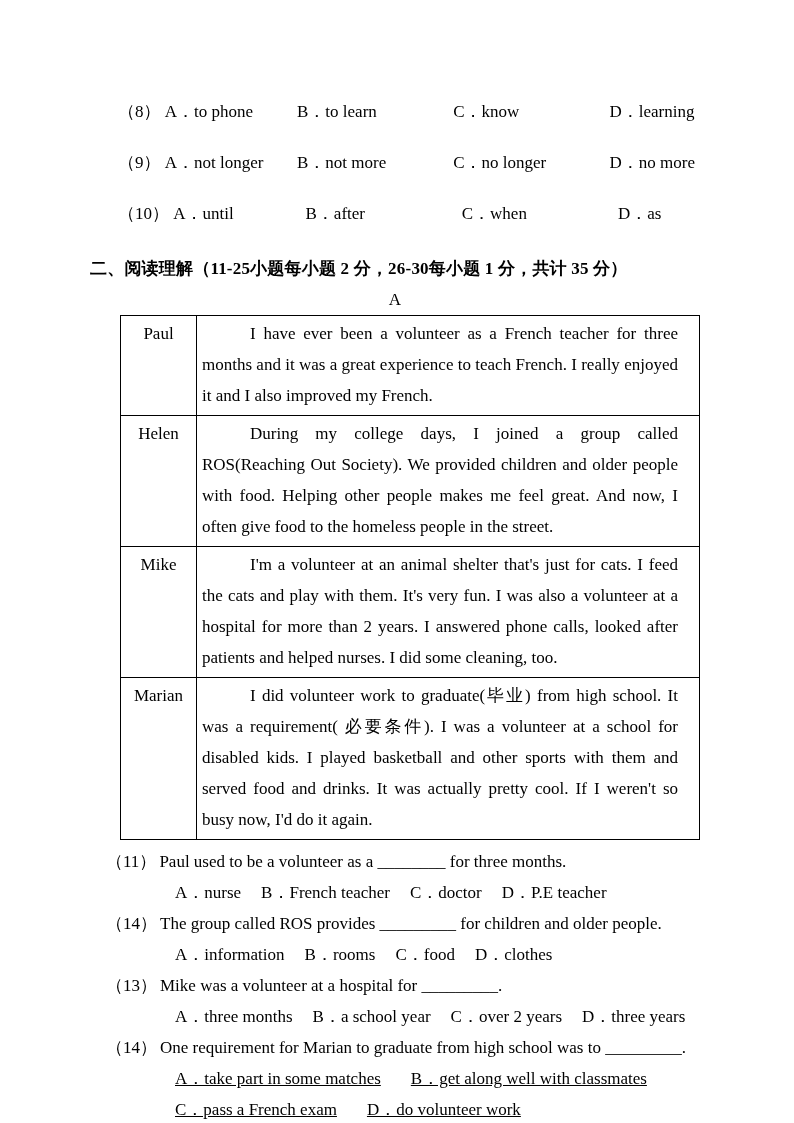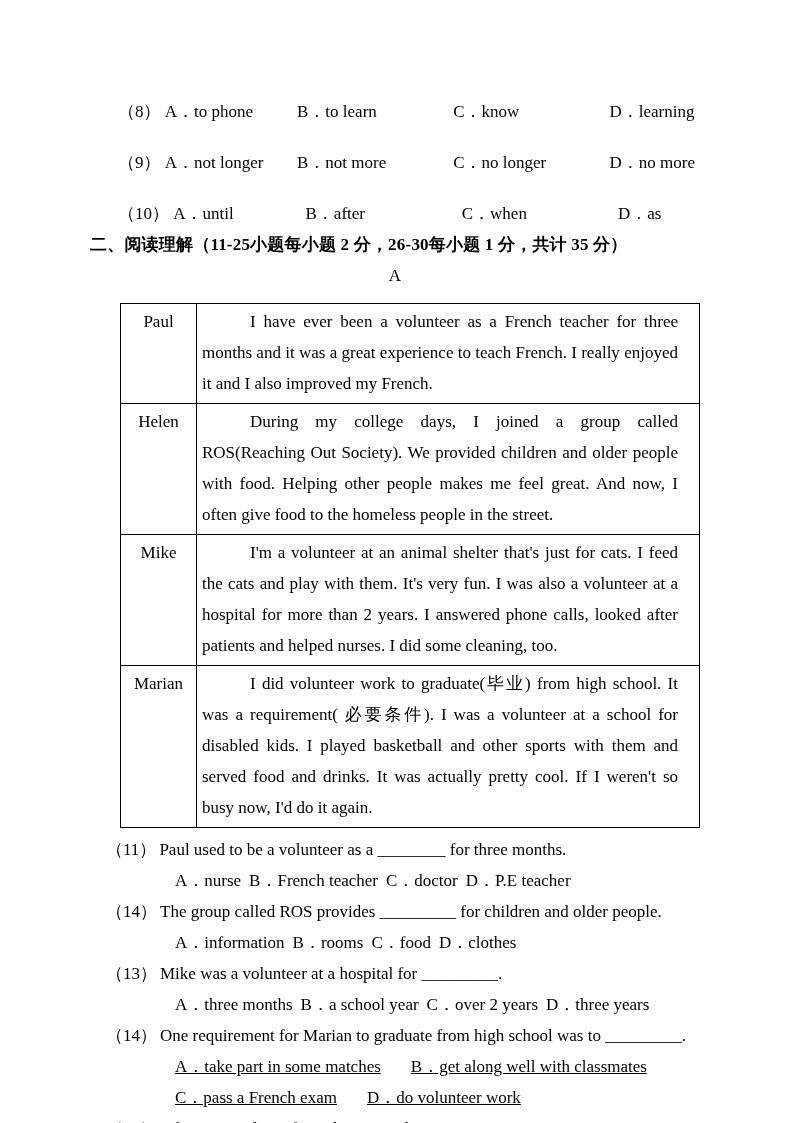--- a/index.html
+++ b/index.html
@@ -17,34 +17,34 @@
   .page { padding: 76px 94px 0 90px; }
 
   
   .cloze-row { margin-left: 28px; white-space: nowrap; }
   .cloze-num { display: inline-block; min-width: 32px; }
   .copt { display: inline-block; }
   .copt-a { min-width: 128px; }
   .copt-b { min-width: 152px; margin-top: 20px; }
   .copt-c { min-width: 152px; }
 
-  .section-title { font-weight: bold; letter-spacing: 0.2px; }
+  .section-title { font-weight: bold; letter-spacing: 0.2px; margin-top: 24px; }
   .passage-label { text-align: center; }
 
   
-  table.reading { border-collapse: collapse; margin-left: 30px; width: 580px; table-layout: fixed; margin-top: 12px; }
+  table.reading { border-collapse: collapse; margin-left: 30px; width: 580px; table-layout: fixed; }
   table.reading td { border: 1px solid #000; vertical-align: top; }
   td.name-cell { width: 76px; text-align: center; padding-top: 2px; }
   td.text-cell { padding: 2px 21px 4px 5px; text-align: justify; text-indent: 48px; }
 
   
   .questions { margin-top: 6px; }
   .q-stem-row { margin-left: 16px; }
   .q-num { display: inline-block; margin-right: 3px; }
-  .q-options { margin-left: 85px; display: flex; flex-wrap: wrap; column-gap: 8px; }
+  .q-options { margin-left: 85px; display: flex; flex-wrap: wrap; column-gap: 20px; }
   .q-options.wide-gap { column-gap: 30px; text-decoration: underline; }
 </style>
 </head>
 <body>
 
 <div class="page">
 
   <div class="cloze-row">
     <span class="cloze-num">（8）</span>
     <span class="copt copt-a">A．to phone</span>

